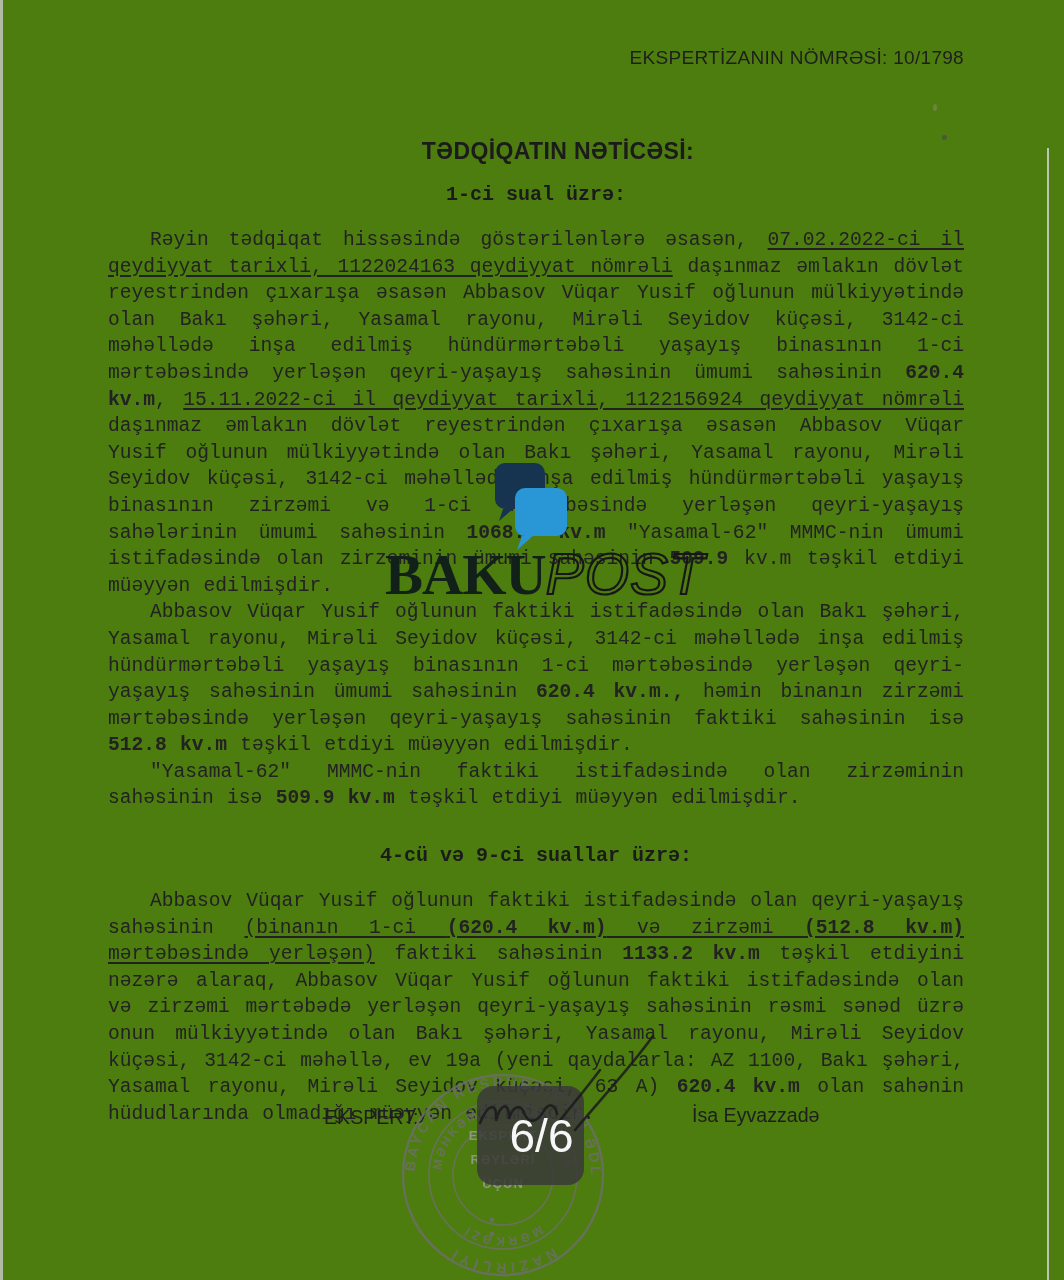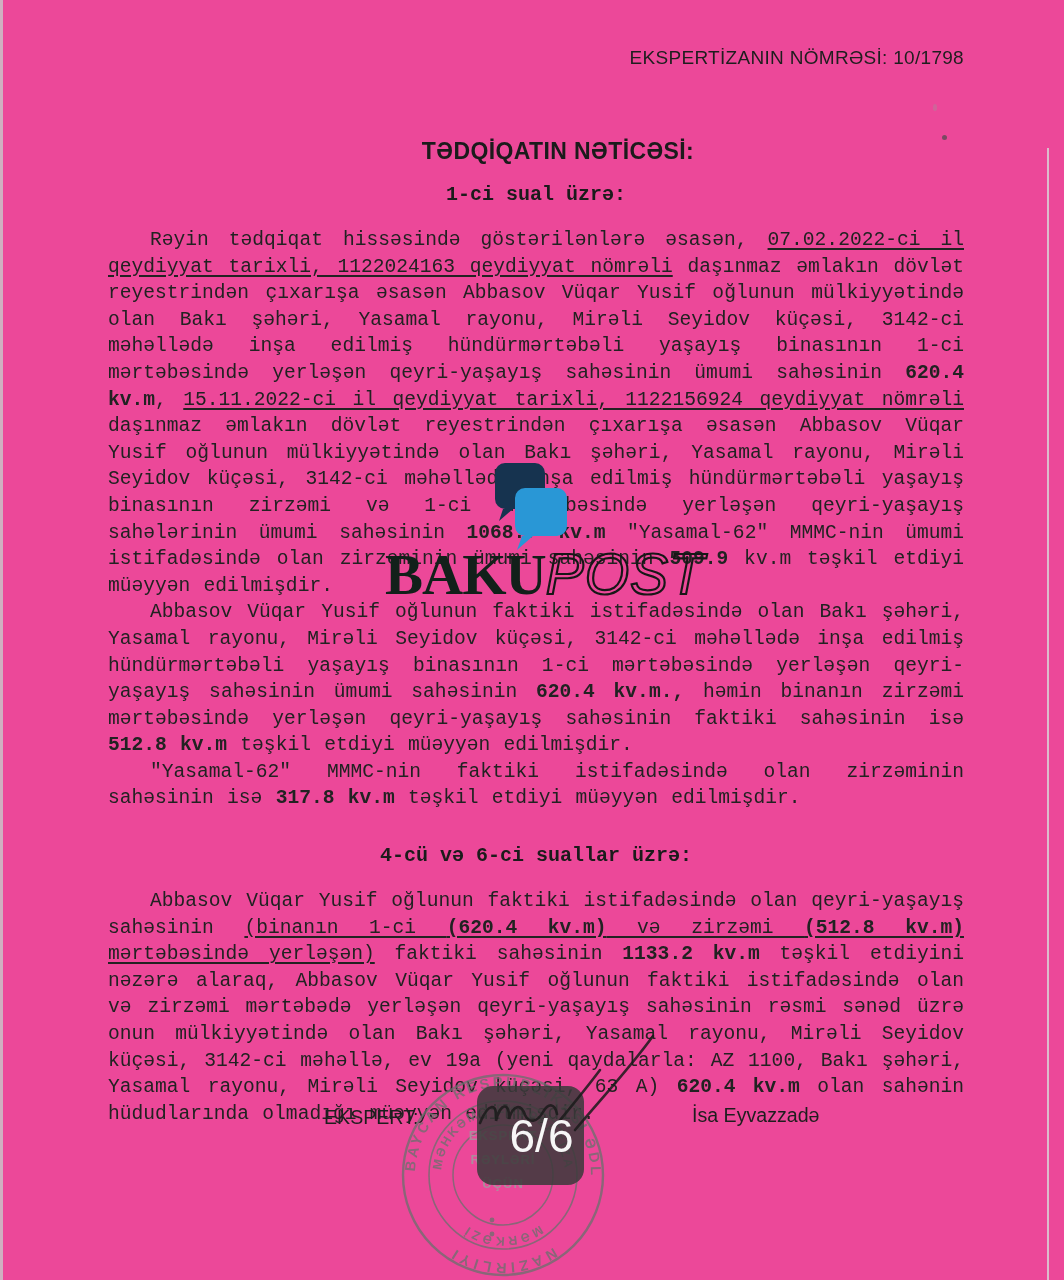--- a/index.html
+++ b/index.html
@@ -1,18 +1,18 @@
 <!DOCTYPE html>
 <html><head>
 <meta charset="utf-8">
 <style>
   html,body{margin:0;padding:0;background:#ffffff;}
   .page{
     position:relative;width:1064px;height:1280px;margin:0 auto;
-    background:#ec4899;overflow:hidden;
+    background:#4d7c0f;overflow:hidden;
     font-family:"Liberation Sans", sans-serif;color:#212121;
   }
   
   .edge-left{position:absolute;left:0;top:0;width:3px;height:1280px;background:#c9c9c9;opacity:.8;}
   .edge-right{position:absolute;left:1047px;top:148px;width:2px;height:1132px;background:#d8d8d8;opacity:.8;}
   .speck1{position:absolute;left:942px;top:135px;width:5px;height:5px;border-radius:50%;background:#4a4a4a;opacity:.7;}
   .speck2{position:absolute;left:933px;top:104px;width:4px;height:7px;border-radius:50%;background:#9a9a9a;opacity:.35;}
 
   .doc-header{position:absolute;top:44px;right:100px;text-align:right;font-size:19px;line-height:28px;color:#1e1e1e;letter-spacing:.3px;}
   .doc-title{position:absolute;top:128px;left:16px;width:100%;margin:10px;text-align:center;font-size:23px;font-weight:bold;letter-spacing:.4px;color:#1b1b1b;}
@@ -60,24 +60,24 @@
 
   <div class="sections" id="sections">
       <div class="section">
         <h2 class="sec-heading">1-ci sual üzrə:</h2>
         <p class="para"><span class="">Rəyin tədqiqat hissəsində göstərilənlərə əsasən, </span><span class="u">07.02.2022-ci il qeydiyyat tarixli, 1122024163 qeydiyyat nömrəli</span><span class=""> daşınmaz əmlakın dövlət reyestrindən çıxarışa əsasən Abbasov Vüqar Yusif oğlunun mülkiyyətində olan Bakı şəhəri, Yasamal rayonu, Mirəli Seyidov küçəsi, 3142-ci məhəllədə inşa edilmiş hündürmərtəbəli yaşayış binasının 1-ci mərtəbəsində yerləşən qeyri-yaşayış sahəsinin ümumi sahəsinin </span><span class="b ">620.4 kv.m</span><span class="">, </span><span class="u">15.11.2022-ci il qeydiyyat tarixli, 1122156924 qeydiyyat nömrəli</span><span class=""> daşınmaz əmlakın dövlət reyestrindən çıxarışa əsasən Abbasov Vüqar Yusif oğlunun mülkiyyətində olan Bakı şəhəri, Yasamal rayonu, Mirəli Seyidov küçəsi, 3142-ci məhəllədə inşa edilmiş hündürmərtəbəli yaşayış binasının zirzəmi və 1-ci mərtəbəsində yerləşən qeyri-yaşayış sahələrinin ümumi sahəsinin </span><span class="b ">1068.7 kv.m</span><span class=""> "Yasamal-62" MMMC-nin ümumi istifadəsində olan zirzəminin ümumi sahəsinin </span><span class="b ">509.9</span><span class=""> kv.m təşkil etdiyi müəyyən edilmişdir.</span></p>
       </div>
       <div class="section">
         <p class="para"><span class="">Abbasov Vüqar Yusif oğlunun faktiki istifadəsində olan Bakı şəhəri, Yasamal rayonu, Mirəli Seyidov küçəsi, 3142-ci məhəllədə inşa edilmiş hündürmərtəbəli yaşayış binasının 1-ci mərtəbəsində yerləşən qeyri-yaşayış sahəsinin ümumi sahəsinin </span><span class="b ">620.4 kv.m.,</span><span class=""> həmin binanın zirzəmi mərtəbəsində yerləşən qeyri-yaşayış sahəsinin faktiki sahəsinin isə </span><span class="b ">512.8 kv.m</span><span class=""> təşkil etdiyi müəyyən edilmişdir.</span></p>
       </div>
       <div class="section">
-        <p class="para"><span class="">"Yasamal-62" MMMC-nin faktiki istifadəsində olan zirzəminin sahəsinin isə </span><span class="b ">317.8 kv.m</span><span class=""> təşkil etdiyi müəyyən edilmişdir.</span></p>
+        <p class="para"><span class="">"Yasamal-62" MMMC-nin faktiki istifadəsində olan zirzəminin sahəsinin isə </span><span class="b ">509.9 kv.m</span><span class=""> təşkil etdiyi müəyyən edilmişdir.</span></p>
       </div>
       <div class="section">
-        <h2 class="sec-heading">4-cü və 6-ci suallar üzrə:</h2>
+        <h2 class="sec-heading">4-cü və 9-ci suallar üzrə:</h2>
         <p class="para"><span class="">Abbasov Vüqar Yusif oğlunun faktiki istifadəsində olan qeyri-yaşayış sahəsinin </span><span class="u">(binanın 1-ci </span><span class="b u">(620.4 kv.m)</span><span class="u"> və zirzəmi </span><span class="b u">(512.8 kv.m)</span><span class="u"> mərtəbəsində yerləşən)</span><span class=""> faktiki sahəsinin </span><span class="b ">1133.2 kv.m</span><span class=""> təşkil etdiyini nəzərə alaraq, Abbasov Vüqar Yusif oğlunun faktiki istifadəsində olan və zirzəmi mərtəbədə yerləşən qeyri-yaşayış sahəsinin rəsmi sənəd üzrə onun mülkiyyətində olan Bakı şəhəri, Yasamal rayonu, Mirəli Seyidov küçəsi, 3142-ci məhəllə, ev 19a (yeni qaydalarla: AZ 1100, Bakı şəhəri, Yasamal rayonu, Mirəli Seyidov küçəsi, 63 A) </span><span class="b ">620.4 kv.m</span><span class=""> olan sahənin hüdudlarında olmadığı müəyyən edilmişdir.</span></p>
       </div>
     </div>
 
   <div class="doc-footer">
     <span class="expert-label">EKSPERT:</span>
     <span class="expert-name">İsa Eyvazzadə</span>
   </div>
 
   <svg class="stamp" width="206" height="206" viewBox="0 0 206 206">

